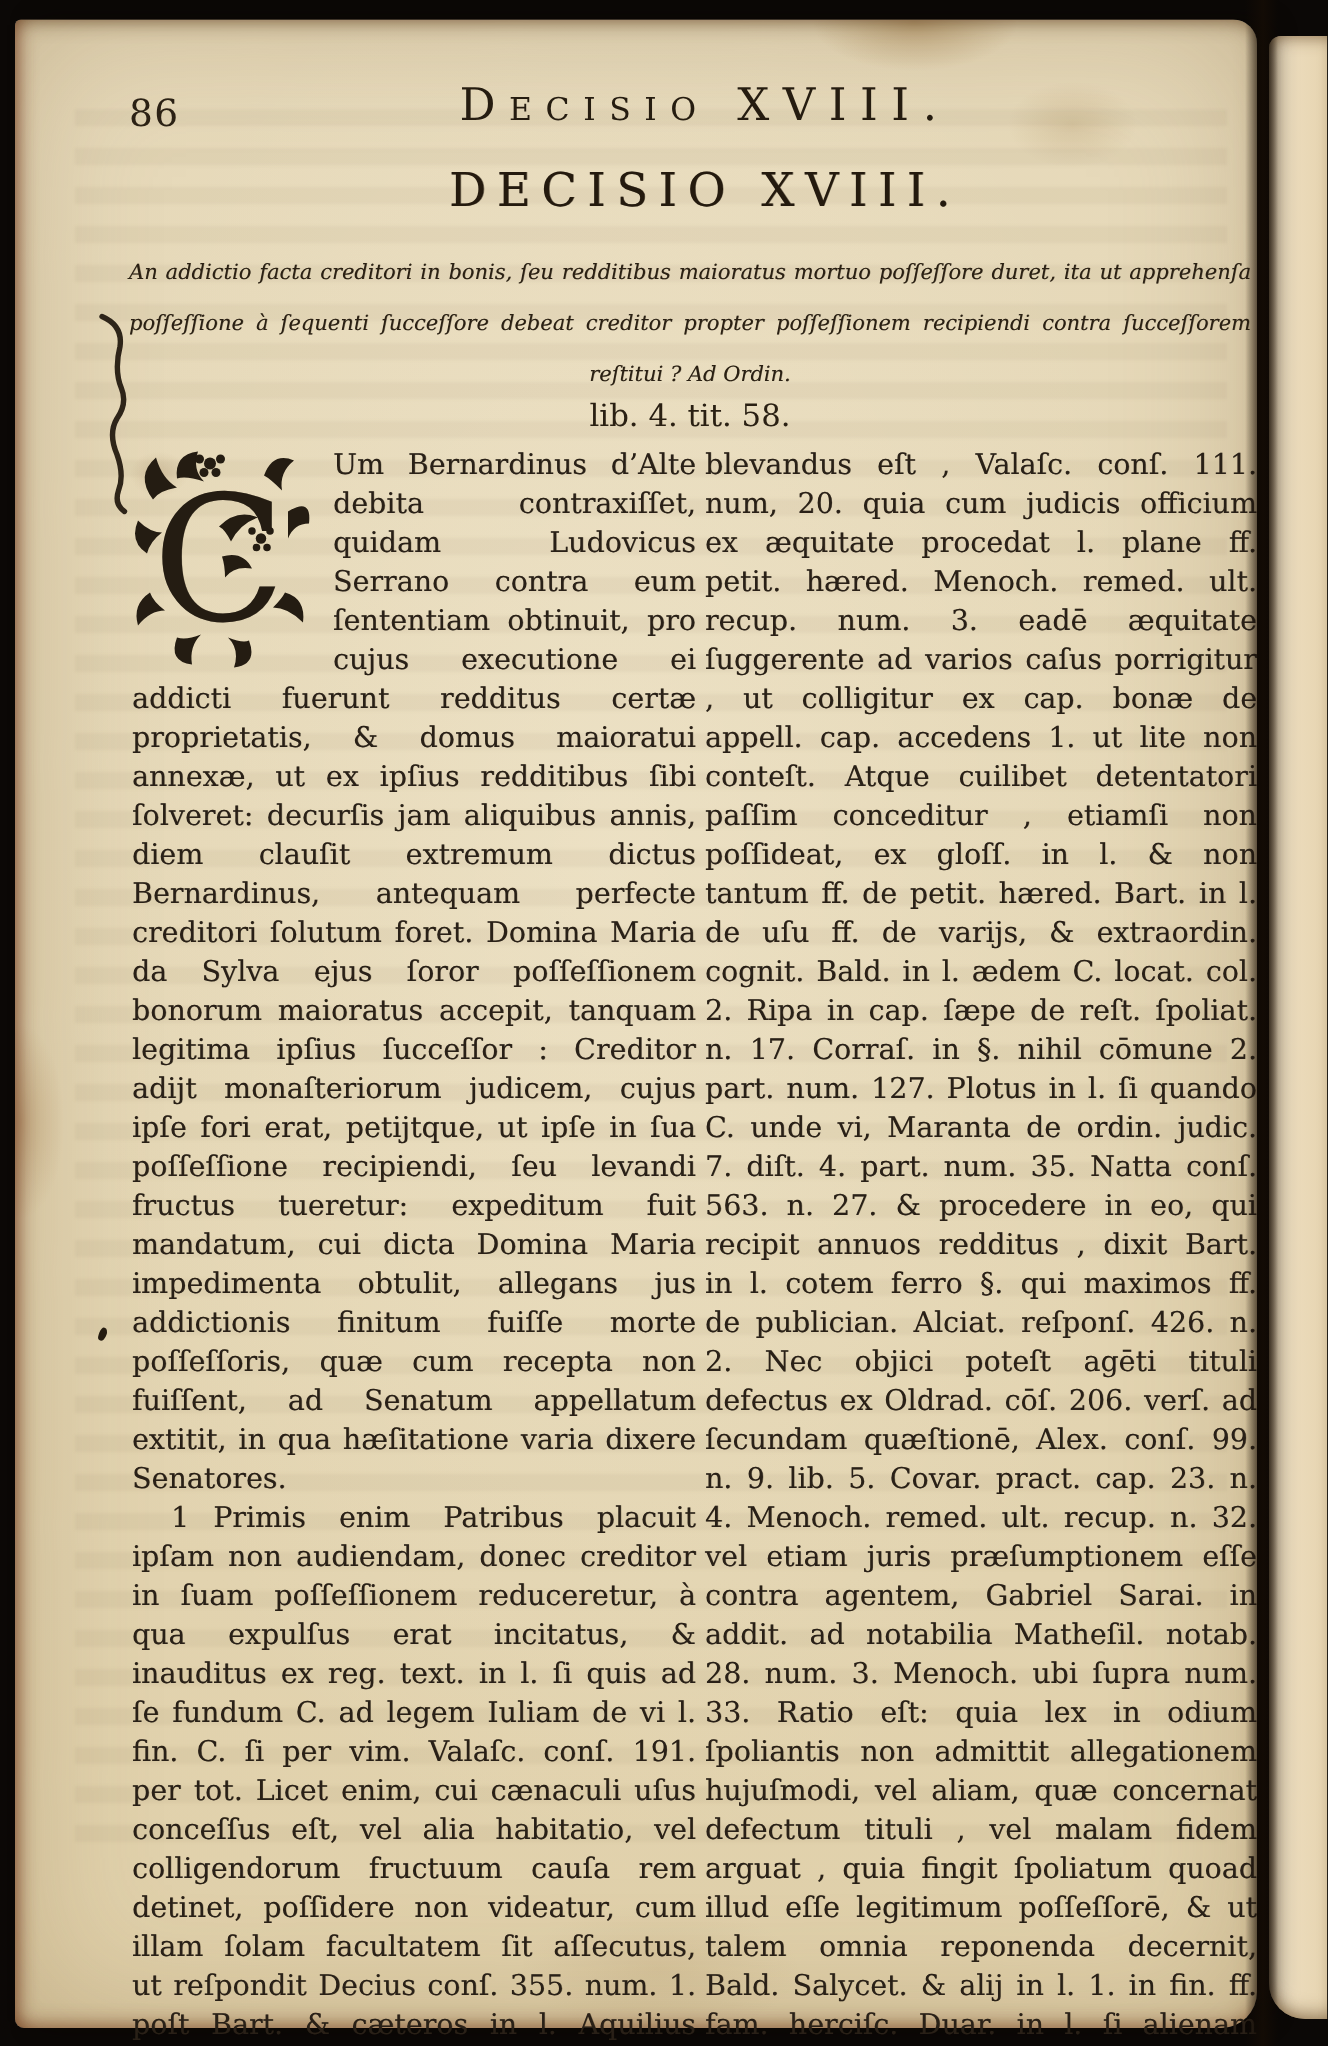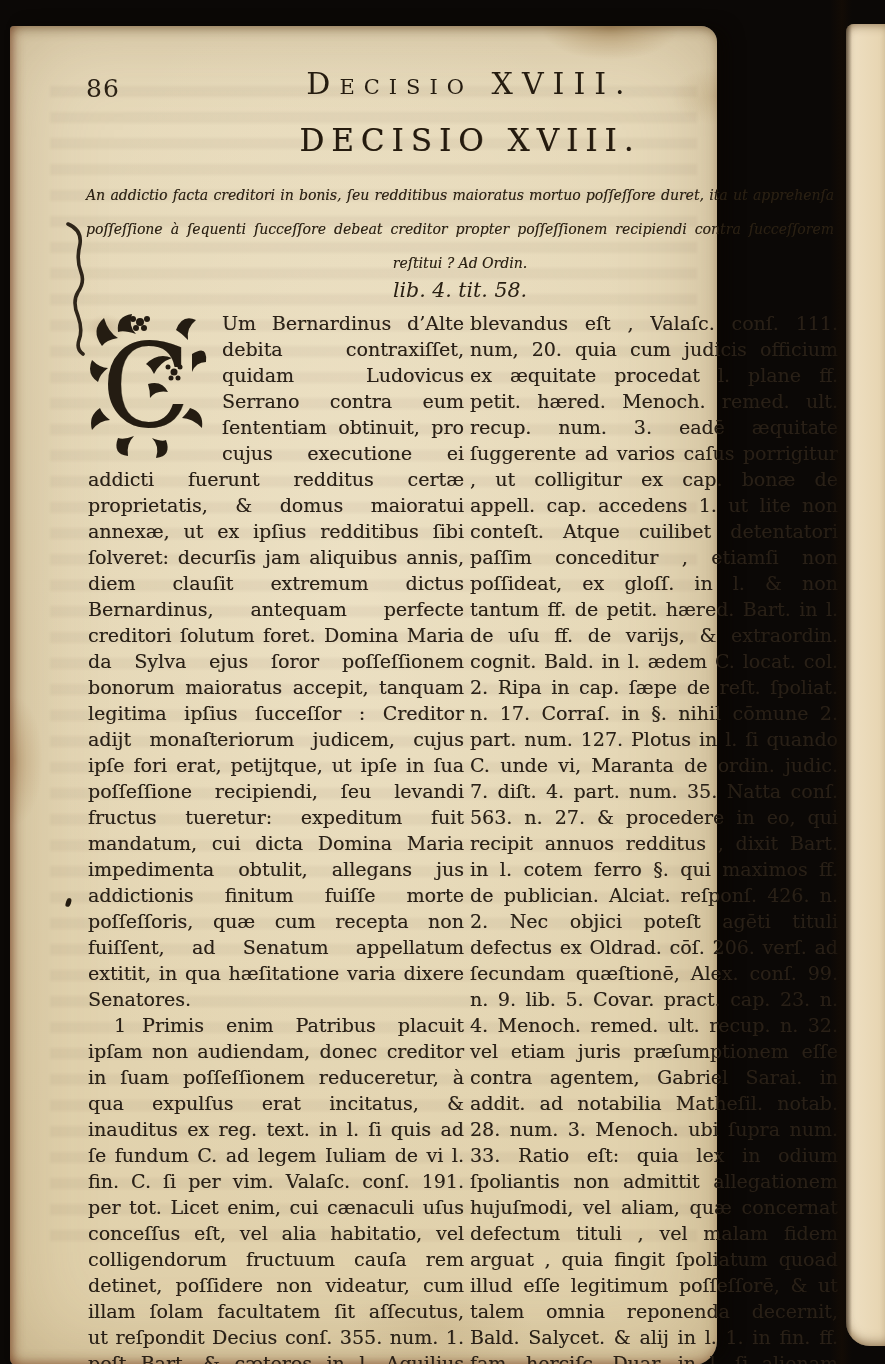--- a/index.html
+++ b/index.html
@@ -22,22 +22,22 @@
   
   .page-gap {
     position: absolute;
     left: 830px; top: 0;
     width: 22px; height: 1364px;
     background: linear-gradient(90deg, rgba(20,12,5,0) 0%, rgba(20,12,5,.85) 55%, rgba(20,12,5,0) 100%);
     z-index: 3;
   }
   .page {
     position: absolute;
-    left: 10px; top: 26px;
-    width: 707px; height: 1339px;
+    left: 10px; top: 13px;
+    width: 828px; height: 1339px;
     border-radius: 4px 16px 24px 6px;
     background:
       radial-gradient(95px 45px at 600px 2px,  rgba(142,101,46,.40), rgba(142,101,46,0) 72%),
       radial-gradient(60px 40px at 705px 70px, rgba(150,115,60,.18), rgba(150,115,60,0) 72%),
       radial-gradient(40px 90px at 4px 735px,  rgba(150,100,50,.28), rgba(150,100,50,0) 72%),
       radial-gradient(130px 60px at 430px 1300px, rgba(150,115,65,.12), rgba(150,115,65,0) 72%),
       radial-gradient(26px 20px at 96px 303px, rgba(120,85,40,.16), rgba(120,85,40,0) 75%),
       radial-gradient(ellipse at 48% 42%, rgba(255,249,232,.28), rgba(255,249,232,0) 62%),
       linear-gradient(180deg, #e7dabb 0%, #e4d6b4 55%, #e0d0aa 100%);
     box-shadow:
@@ -78,21 +78,21 @@
   .argument {
     position: absolute; left: 76px; top: 152px; width: 748px;
     font-style: italic;
     font-size: 14px; line-height: 34px;
     color: #2a2013;
     text-align: justify; text-align-last: center;
     text-shadow: .3px .3px 0 rgba(42,32,19,.4);
   }
   .argument-ref {
     position: absolute; left: 76px; top: 252px; width: 748px;
-    font-style: italic; text-align: center;
+    text-align: center;
     font-size: 20.5px; color: #2a2013;
   }
   .col {
     position: absolute; top: 284px;
     font-size: 19px; line-height: 26px;
     color: #292017;
     text-align: justify;
     word-spacing: 1.5px;
     text-shadow: .3px .3px 0 rgba(34,25,14,.38);
   }

